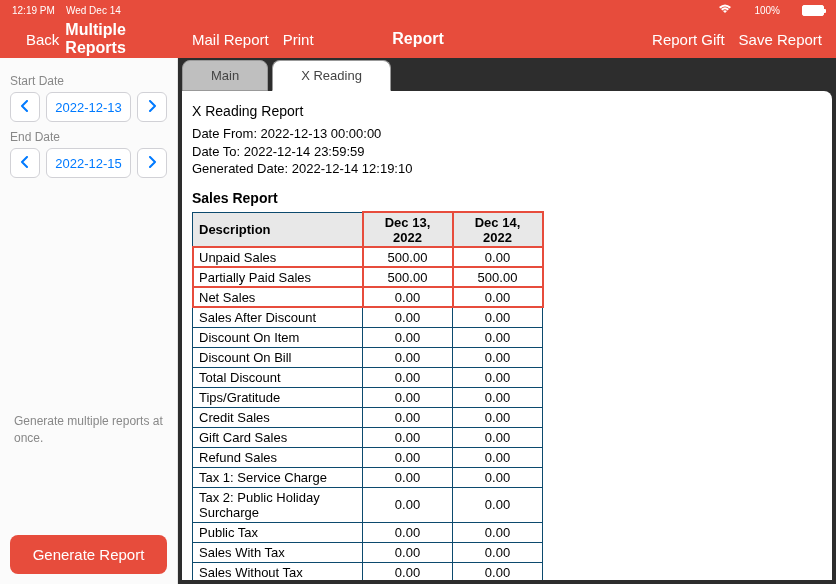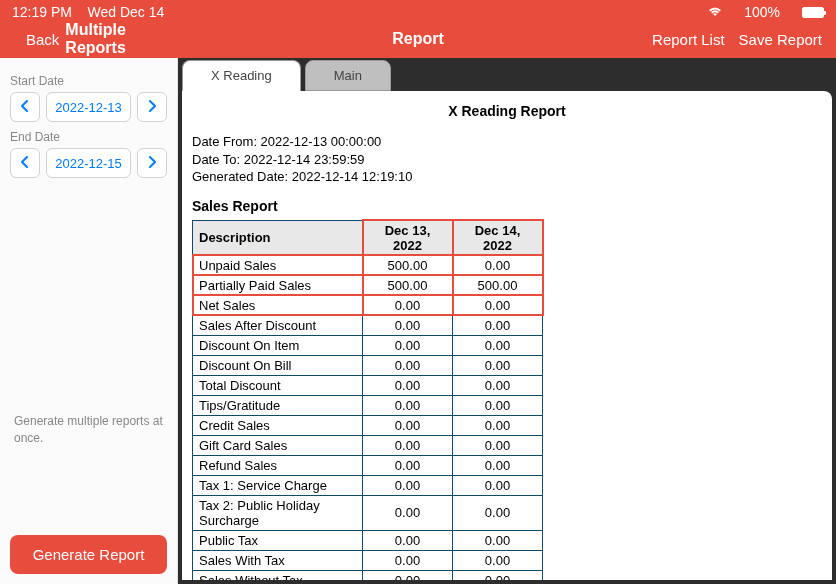--- a/index.html
+++ b/index.html
@@ -9,23 +9,23 @@
       width: 836px;
       height: 584px;
       overflow: hidden;
       font-size: 13px;
     }
     .status-bar {
       height: 20px;
       background: #e74c3c;
       color: white;
       display: flex;
-      align-items: flex-end;
-      padding: 0 12px;
-      font-size: 14px;
+      align-items: center;
+      padding: 8px 12px;
+      font-size: 10px;
       font-weight: 500;
       justify-content: space-between;
     }
     .status-right { display: flex; align-items: center; gap: 22px; }
     .battery {
       width: 22px; height: 11px; border: 1px solid white; border-radius: 2px;
       position: relative; background: white;
     }
     .battery::after {
       content: ""; position: absolute; right: -3px; top: 3px;
@@ -95,21 +95,21 @@
     .tab {
       padding: 7px 28px; font-size: 13px; color: #444;
       background: #bfbfbf; border-radius: 8px 8px 0 0; cursor: pointer;
       border: 1px solid #999; margin-left: 4px;
     }
     .tab.active { background: #fff; border-bottom-color: #fff; }
     .report-panel {
       background: #fff; flex: 1; margin: 0 4px 4px 4px;
       border-radius: 0 8px 0 0; padding: 12px 10px; overflow: hidden;
     }
-    .report-title { font-weight: 700; font-size: 14px; margin-bottom: 14px; text-align: center; }
+    .report-title { font-weight: 400; font-size: 14px; margin-bottom: 6px; }
     .report-meta { font-size: 13px; line-height: 1.35; }
     .section-title { font-weight: 700; font-size: 14px; margin: 12px 0 6px 0; }
 
     table.data {
       border-collapse: collapse; font-size: 13px;
     }
     table.data th, table.data td {
       border: 1px solid #0c4a6e; padding: 2px 6px; height: 18px;
     }
     table.data th {
@@ -142,23 +142,27 @@
     <span>100%</span>
     <span class="battery"></span>
   </div>
 </div>
 
 <div class="nav-bar">
   <div class="nav-left-group">
     <span class="nav-back">Back</span>
     <span class="nav-title-left">Multiple Reports</span>
   </div>
+  <div class="nav-actions-left">
+    <span>Mail Report</span>
+    <span>Print</span>
+  </div>
   <div class="nav-center">Report</div>
   <div class="nav-actions-right">
-    <span>Report List</span>
+    <span>Report Gift</span>
     <span>Save Report</span>
   </div>
 </div>
 
 <div class="main-layout">
   <div class="sidebar">
     <div class="field-label">Start Date</div>
     <div class="date-row">
       <div class="nav-btn">
         <span>
@@ -196,22 +200,22 @@
       </div>
     </div>
 
     <div class="help-text">Generate multiple reports at once.</div>
 
     <button class="generate-btn">Generate Report</button>
   </div>
 
   <div class="content">
     <div class="tabs">
+      <div class="tab">Main</div>
       <div class="tab active">X Reading</div>
-      <div class="tab">Main</div>
     </div>
     <div class="report-panel">
       <div class="report-title">X Reading Report</div>
       <div class="report-meta">Date From: 2022-12-13 00:00:00</div>
       <div class="report-meta">Date To: 2022-12-14 23:59:59</div>
       <div class="report-meta">Generated Date: 2022-12-14 12:19:10</div>
       <div class="section-title">Sales Report</div>
 
       <table class="data">
         <thead>

